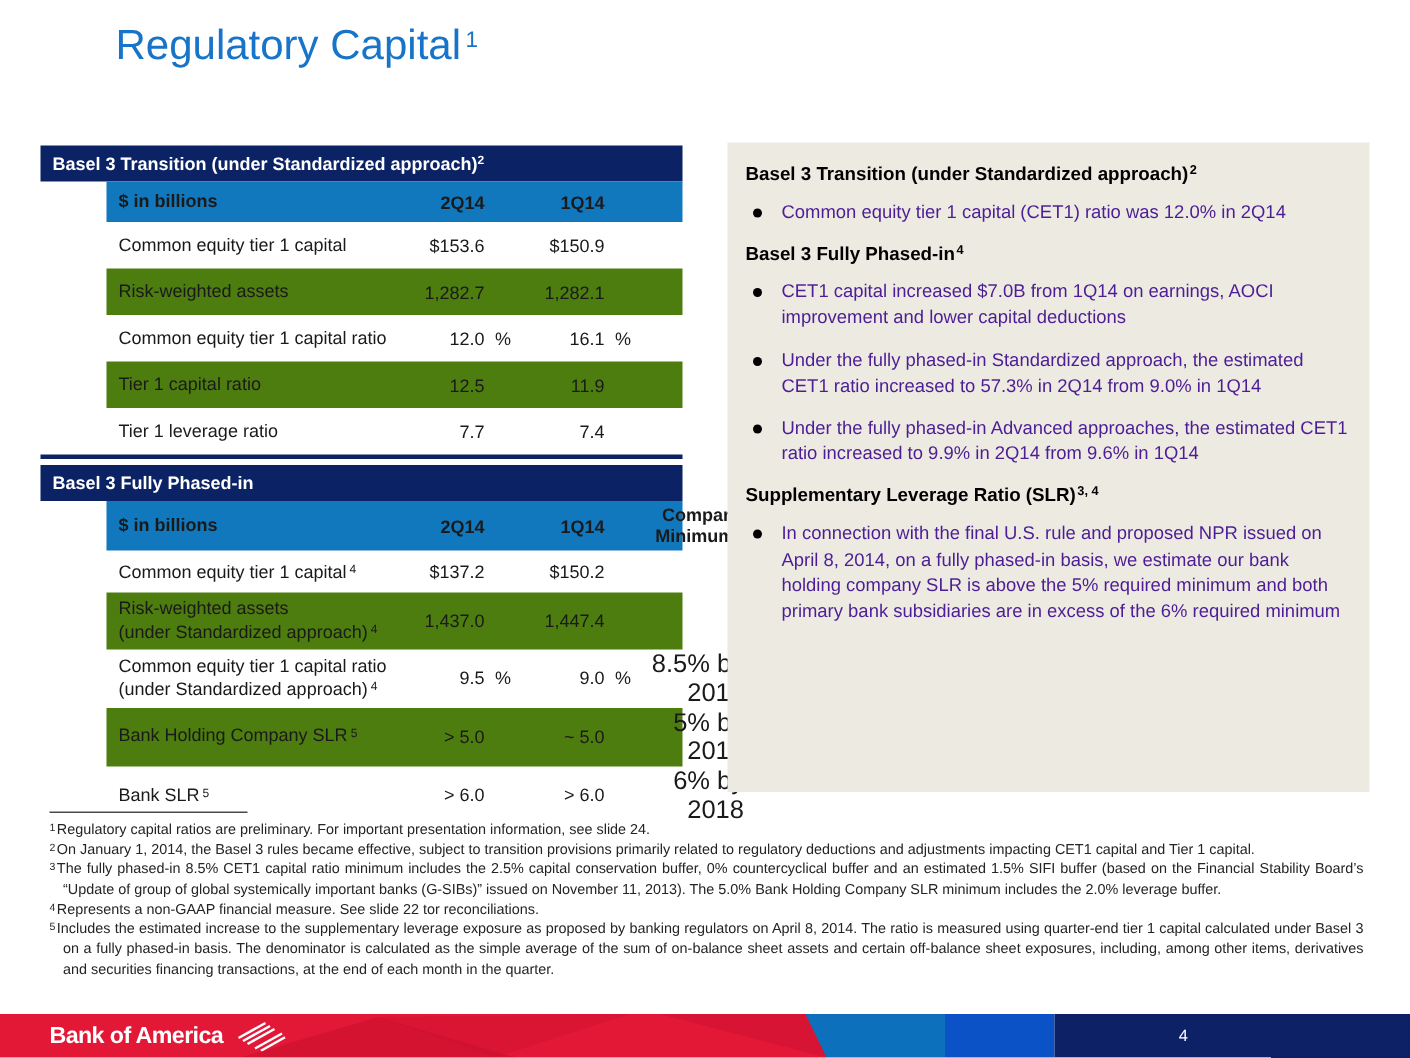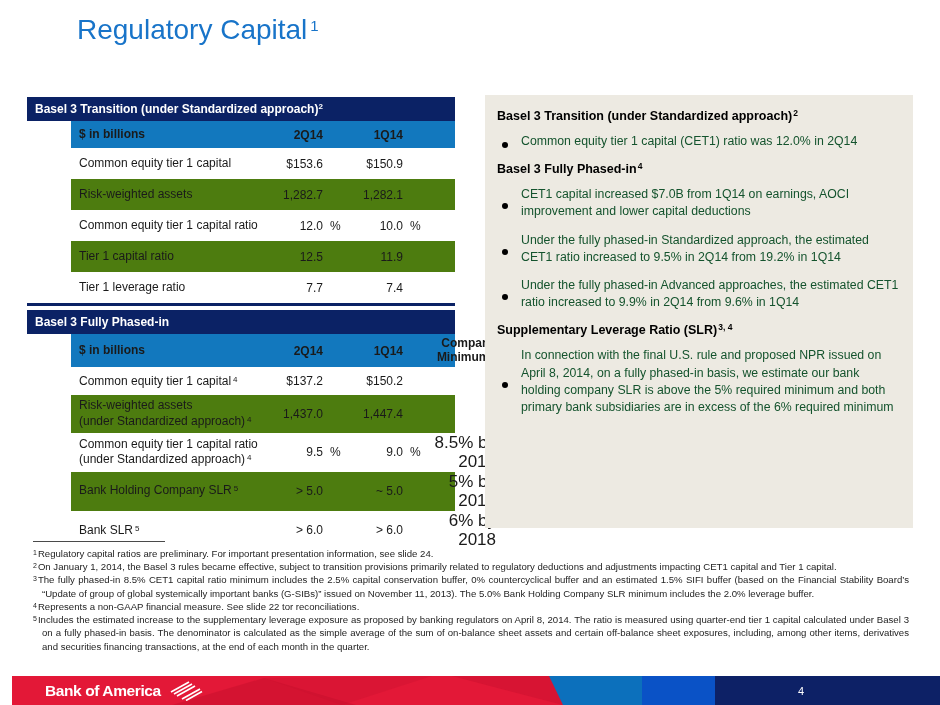--- a/index.html
+++ b/index.html
@@ -49,35 +49,35 @@
   .tbl2 .t-row.body:nth-of-type(6) { min-height:33px; }
   .tbl2 .t-row.body:nth-of-type(7) { min-height:38px; }
 
   
   .panel {
     position:absolute; left:485px; top:95px; width:428px; height:433px;
     background:#EDEAE2; padding:4px 14px 0 12px;
   }
   .panel-heading { font-weight:bold; font-size:12.5px; color:#000; margin:9px 0 4px; }
   .panel-heading sup { font-size:8.5px; vertical-align:4px; margin-left:1px; }
-  .bullet { display:flex; margin:10px 0 11px; font-size:12.3px; line-height:1.4; color:#14532d;align-items:center; }
+  .bullet { display:flex; margin:10px 0 11px; font-size:12.3px; line-height:1.4; color:#4c1d95; }
   .bullet-dot {
     width:6px; height:6px; border-radius:50%; background:#000;
     flex:none; margin:6px 13px 0 5px;
   }
 
   
   .footnotes { position:absolute; left:33px; top:541px; width:876px; color:#242424; }
   .fn-sep { width:132px; border-top:1.3px solid #4a4a4a; margin-bottom:5px; }
   .fn { font-size:9.6px; line-height:1.38; padding-left:9px; text-indent:-9px; }
   .fn sup { font-size:7px; vertical-align:2px; margin-right:1px; }
   .fn.justify { text-align:justify; }
 
   
-  .footer { position:absolute; left:12px; bottom:0; width:820px; height:29px; }
+  .footer { position:absolute; left:0; bottom:0; width:820px; height:29px; }
   .footer svg.bg { position:absolute; left:0; top:0; }
   .logo {
     position:absolute; left:33px; top:0; height:29px;
     display:flex; align-items:center; color:#fff;
   }
   .logo-text { font-size:15.5px; font-weight:bold; letter-spacing:-0.4px; white-space:nowrap; }
   .logo-flag { margin-left:8px; }
   .page-num {
     position:absolute; right:28px; top:0; height:29px; display:flex; align-items:center;
     color:#fff; font-size:11px;
@@ -113,21 +113,21 @@
       <div class="cell-num">1,282.7</div>
       <div class="cell-pct"></div>
       <div class="cell-num">1,282.1</div>
       <div class="cell-pct"></div>
       <div class="cell-req"></div>
     </div>
     <div class="t-row body">
       <div class="cell-label"><span>Common equity tier 1 capital ratio</span></div>
       <div class="cell-num">12.0</div>
       <div class="cell-pct">%</div>
-      <div class="cell-num">10.0</div>
+      <div class="cell-num">16.1</div>
       <div class="cell-pct">%</div>
       <div class="cell-req"></div>
     </div>
     <div class="t-row body bg-alt">
       <div class="cell-label"><span>Tier 1 capital ratio</span></div>
       <div class="cell-num">12.5</div>
       <div class="cell-pct"></div>
       <div class="cell-num">11.9</div>
       <div class="cell-pct"></div>
       <div class="cell-req"></div>
@@ -204,21 +204,21 @@
         <span class="bullet-dot"></span>
         <span>Common equity tier 1 capital (CET1) ratio was 12.0% in 2Q14</span>
       </div>
     <div class="panel-heading"><span>Basel 3 Fully Phased-in</span><sup>4</sup></div>
     <div class="bullet">
         <span class="bullet-dot"></span>
         <span>CET1 capital increased $7.0B from 1Q14 on earnings, AOCI improvement and lower capital deductions</span>
       </div>
     <div class="bullet">
         <span class="bullet-dot"></span>
-        <span>Under the fully phased-in Standardized approach, the estimated CET1 ratio increased to 9.5% in 2Q14 from 19.2% in 1Q14</span>
+        <span>Under the fully phased-in Standardized approach, the estimated CET1 ratio increased to 57.3% in 2Q14 from 9.0% in 1Q14</span>
       </div>
     <div class="bullet">
         <span class="bullet-dot"></span>
         <span>Under the fully phased-in Advanced approaches, the estimated CET1 ratio increased to 9.9% in 2Q14 from 9.6% in 1Q14</span>
       </div>
     <div class="panel-heading"><span>Supplementary Leverage Ratio (SLR)</span><sup>3, 4</sup></div>
     <div class="bullet">
         <span class="bullet-dot"></span>
         <span>In connection with the final U.S. rule and proposed NPR issued on April 8, 2014, on a fully phased-in basis, we estimate our bank holding company SLR is above the 5% required minimum and both primary bank subsidiaries are in excess of the 6% required minimum</span>
       </div>

